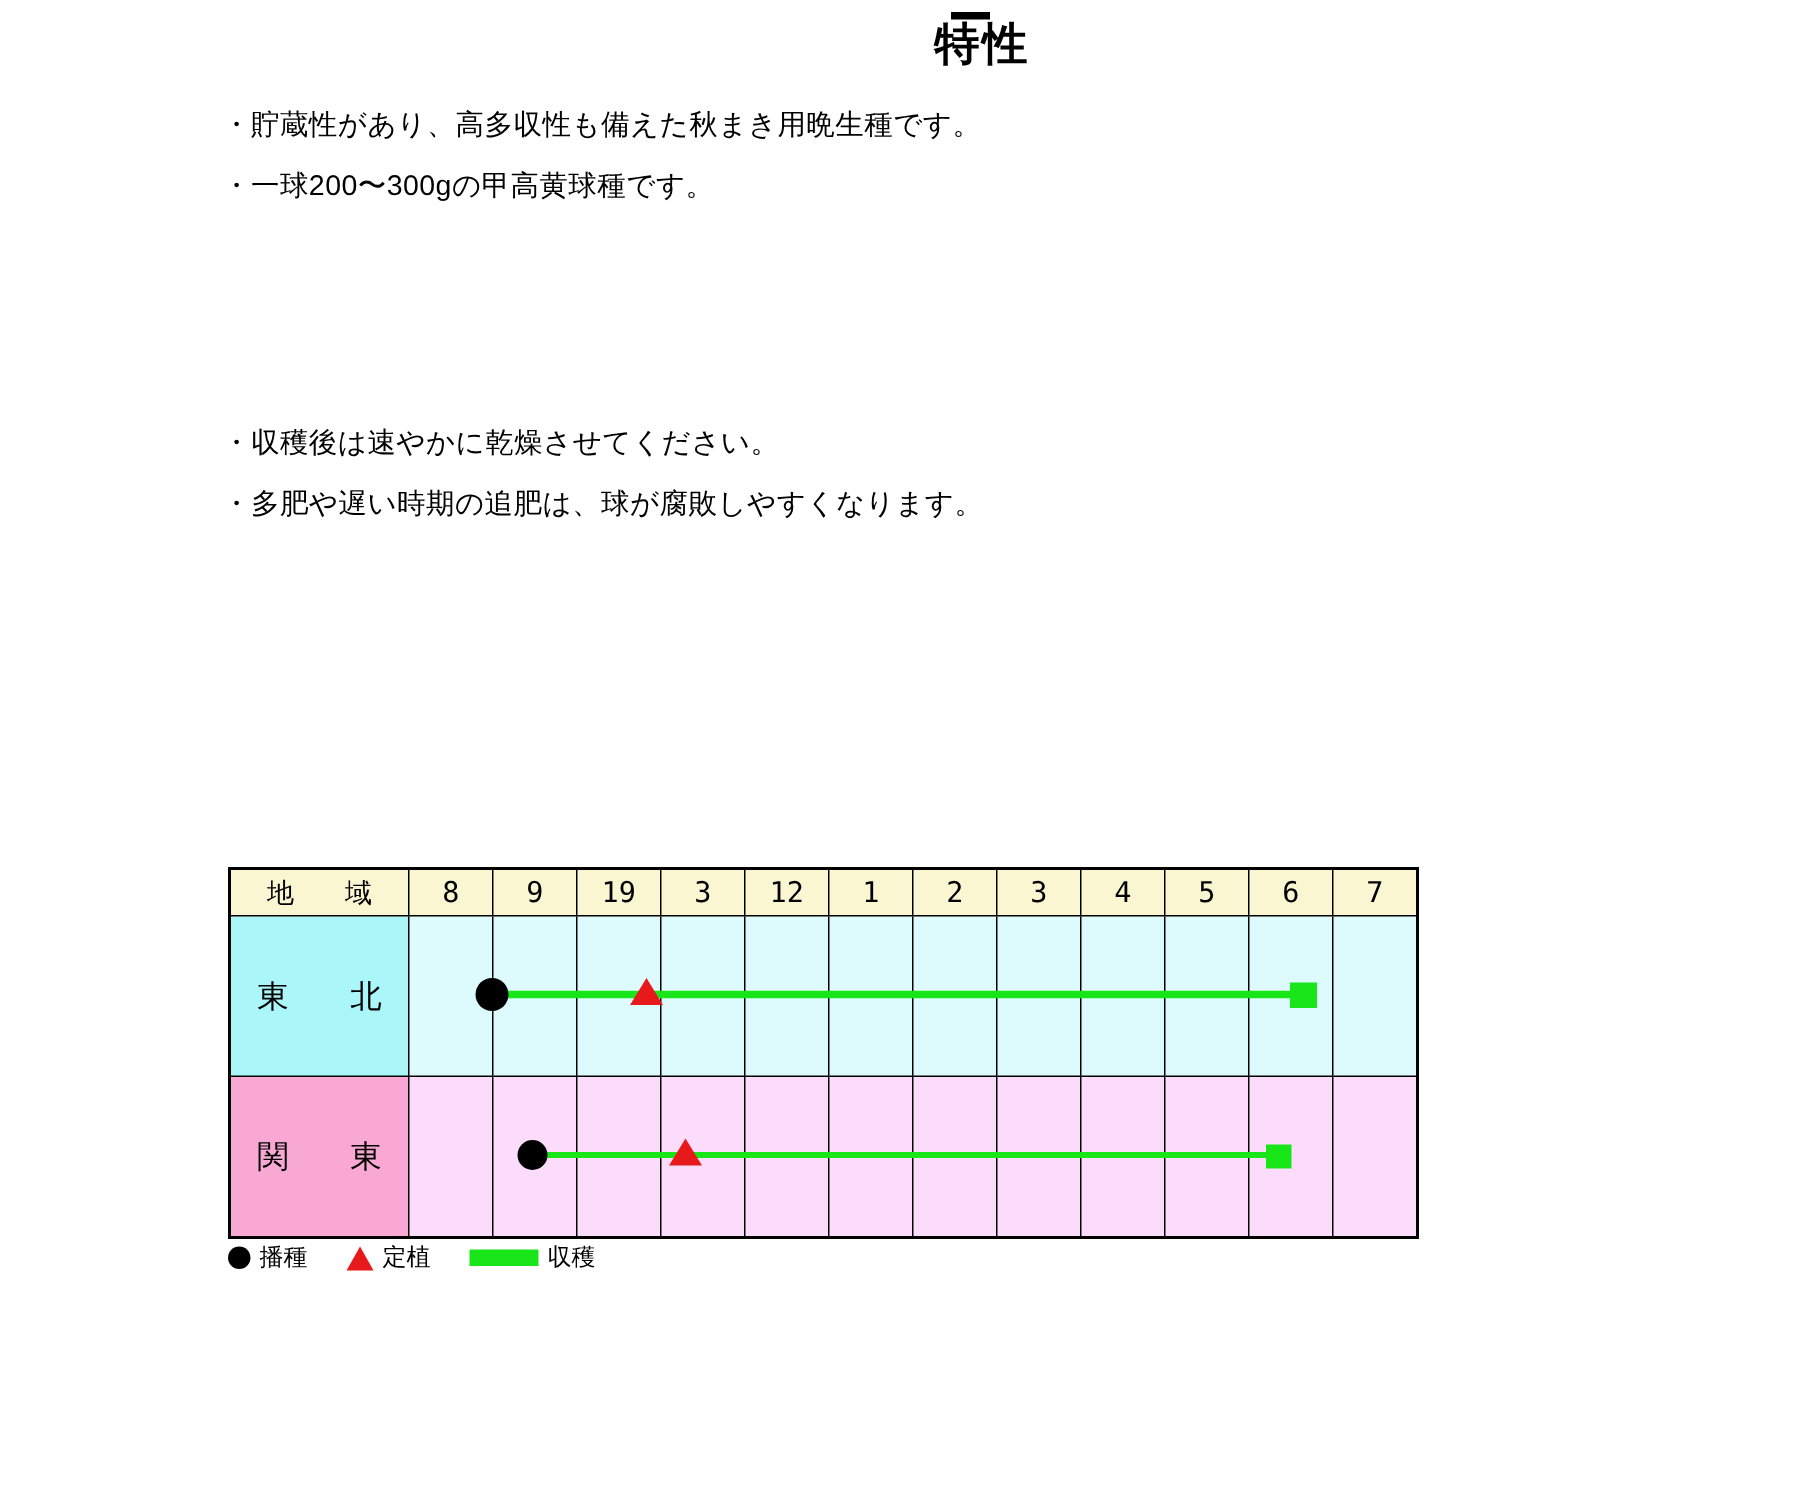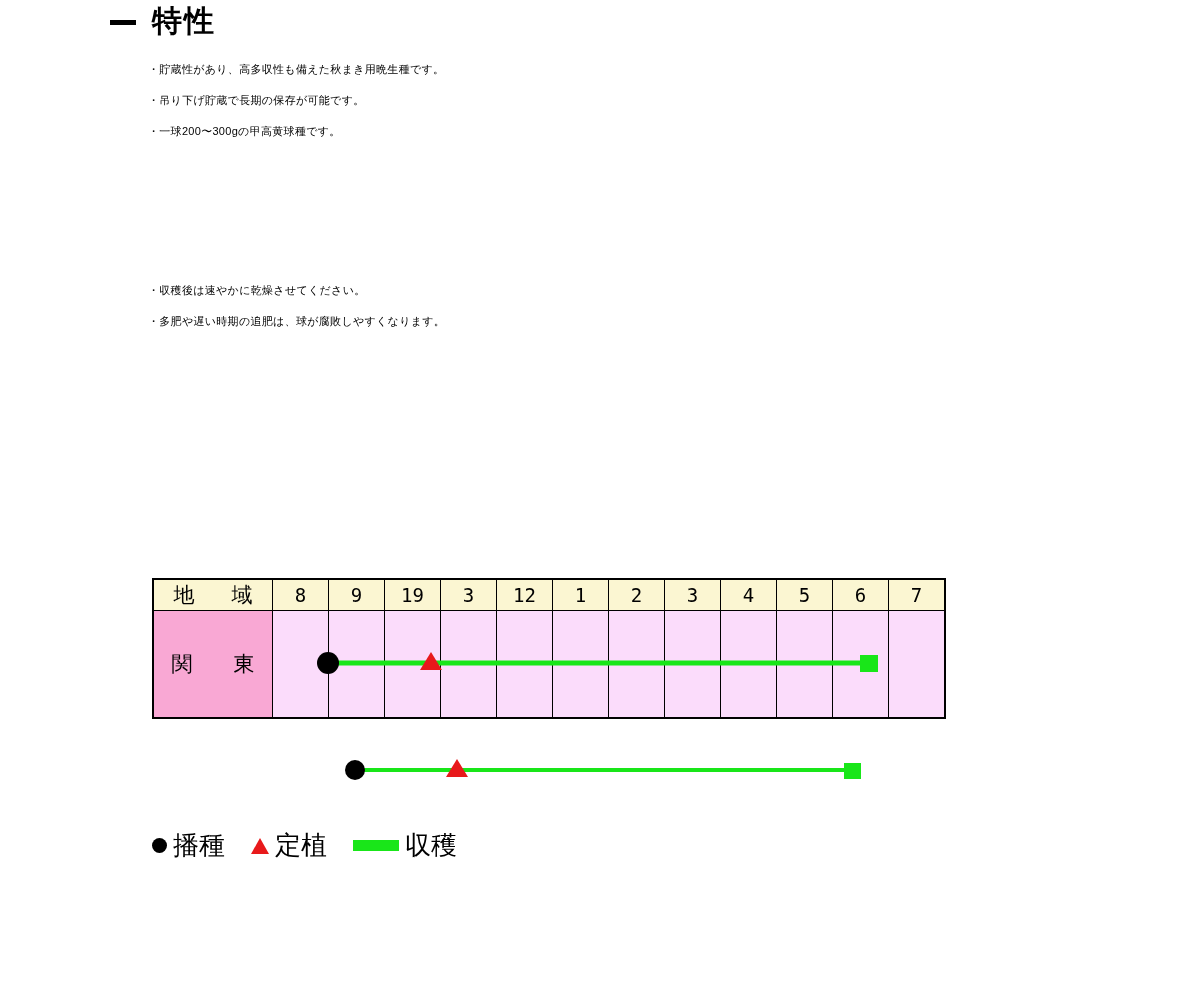--- a/index.html
+++ b/index.html
@@ -25,20 +25,21 @@
   
   .section {
     position: absolute;
     left: 0;
     width: 1200px;
   }
   .sec-head {
     display: flex;
     align-items: center;
     padding-left: 110px;
+    flex-direction: column;
   }
   .sec-dash {
     display: inline-block;
     width: 26px;
     height: 5px;
     background: #000;
     margin-right: 16px;
     margin-top: 4px;
   }
   .sec-title {
@@ -47,21 +48,21 @@
     font-size: 30px;
     letter-spacing: 2px;
     line-height: 1.1;
   }
 
   .bullets {
     margin-top: 26px;
     padding-left: 148px;
   }
   .bullet {
-    font-size: 11px;
+    font-size: 19px;
     line-height: 1.25;
     margin-bottom: 17px;
     letter-spacing: 0.3px;
   }
 
   
   .chart-wrap {
     position: absolute;
     left: 152px;
     top: 578px;
@@ -82,21 +83,21 @@
   thead th {
     background: #fbf6d2;
     height: 30px;
     font-family: "DejaVu Sans Mono", monospace;
     font-size: 20px;
     font-weight: normal;
   }
   thead th.region-head {
     width: 118px;
     font-family: "Liberation Sans", sans-serif;
-    font-size: 21px;
+    font-size: 18px;
     letter-spacing: 8px;
     text-indent: 8px;
   }
   thead th.month-head {
     width: 55px;
   }
   tbody td.region-cell {
     width: 118px;
     height: 106px;
     font-size: 21px;
@@ -116,21 +117,21 @@
     pointer-events: none;
   }
 
   
   .legend {
     position: absolute;
     left: 152px;
     top: 828px;
     display: flex;
     align-items: center;
-    font-size: 26px;
+    font-size: 16px;
   }
   .legend-item {
     display: flex;
     align-items: center;
     margin-right: 26px;
   }
   .legend-label { margin-left: 6px; }
   .dot {
     width: 15px; height: 15px;
     border-radius: 50%;
@@ -155,21 +156,20 @@
 
 <div class="page">
 
   <div class="section" style="top: 4px;">
     <div class="sec-head">
       <span class="sec-dash"></span>
       <span class="sec-title">特性</span>
     </div>
     <div class="bullets">
       <div class="bullet">・貯蔵性があり、高多収性も備えた秋まき用晩生種です。</div>
-      <div class="bullet">・吊り下げ貯蔵で長期の保存が可能です。</div>
       <div class="bullet">・一球200〜300gの甲高黄球種です。</div>
     </div>
   </div>
 
   <div class="section" style="top: 258px;">
     <div class="bullets">
       <div class="bullet">・収穫後は速やかに乾燥させてください。</div>
       <div class="bullet">・多肥や遅い時期の追肥は、球が腐敗しやすくなります。</div>
     </div>
   </div>
@@ -188,20 +188,35 @@
           <th class="month-head">1</th>
           <th class="month-head">2</th>
           <th class="month-head">3</th>
           <th class="month-head">4</th>
           <th class="month-head">5</th>
           <th class="month-head">6</th>
           <th class="month-head">7</th>
         </tr>
       </thead>
       <tbody>
+        <tr class="row-tohoku">
+          <td class="region-cell">東　北</td>
+          <td class="month-cell"></td>
+          <td class="month-cell"></td>
+          <td class="month-cell"></td>
+          <td class="month-cell"></td>
+          <td class="month-cell"></td>
+          <td class="month-cell"></td>
+          <td class="month-cell"></td>
+          <td class="month-cell"></td>
+          <td class="month-cell"></td>
+          <td class="month-cell"></td>
+          <td class="month-cell"></td>
+          <td class="month-cell"></td>
+        </tr>
         <tr class="row-kanto">
           <td class="region-cell">関　東</td>
           <td class="month-cell"></td>
           <td class="month-cell"></td>
           <td class="month-cell"></td>
           <td class="month-cell"></td>
           <td class="month-cell"></td>
           <td class="month-cell"></td>
           <td class="month-cell"></td>
           <td class="month-cell"></td>

